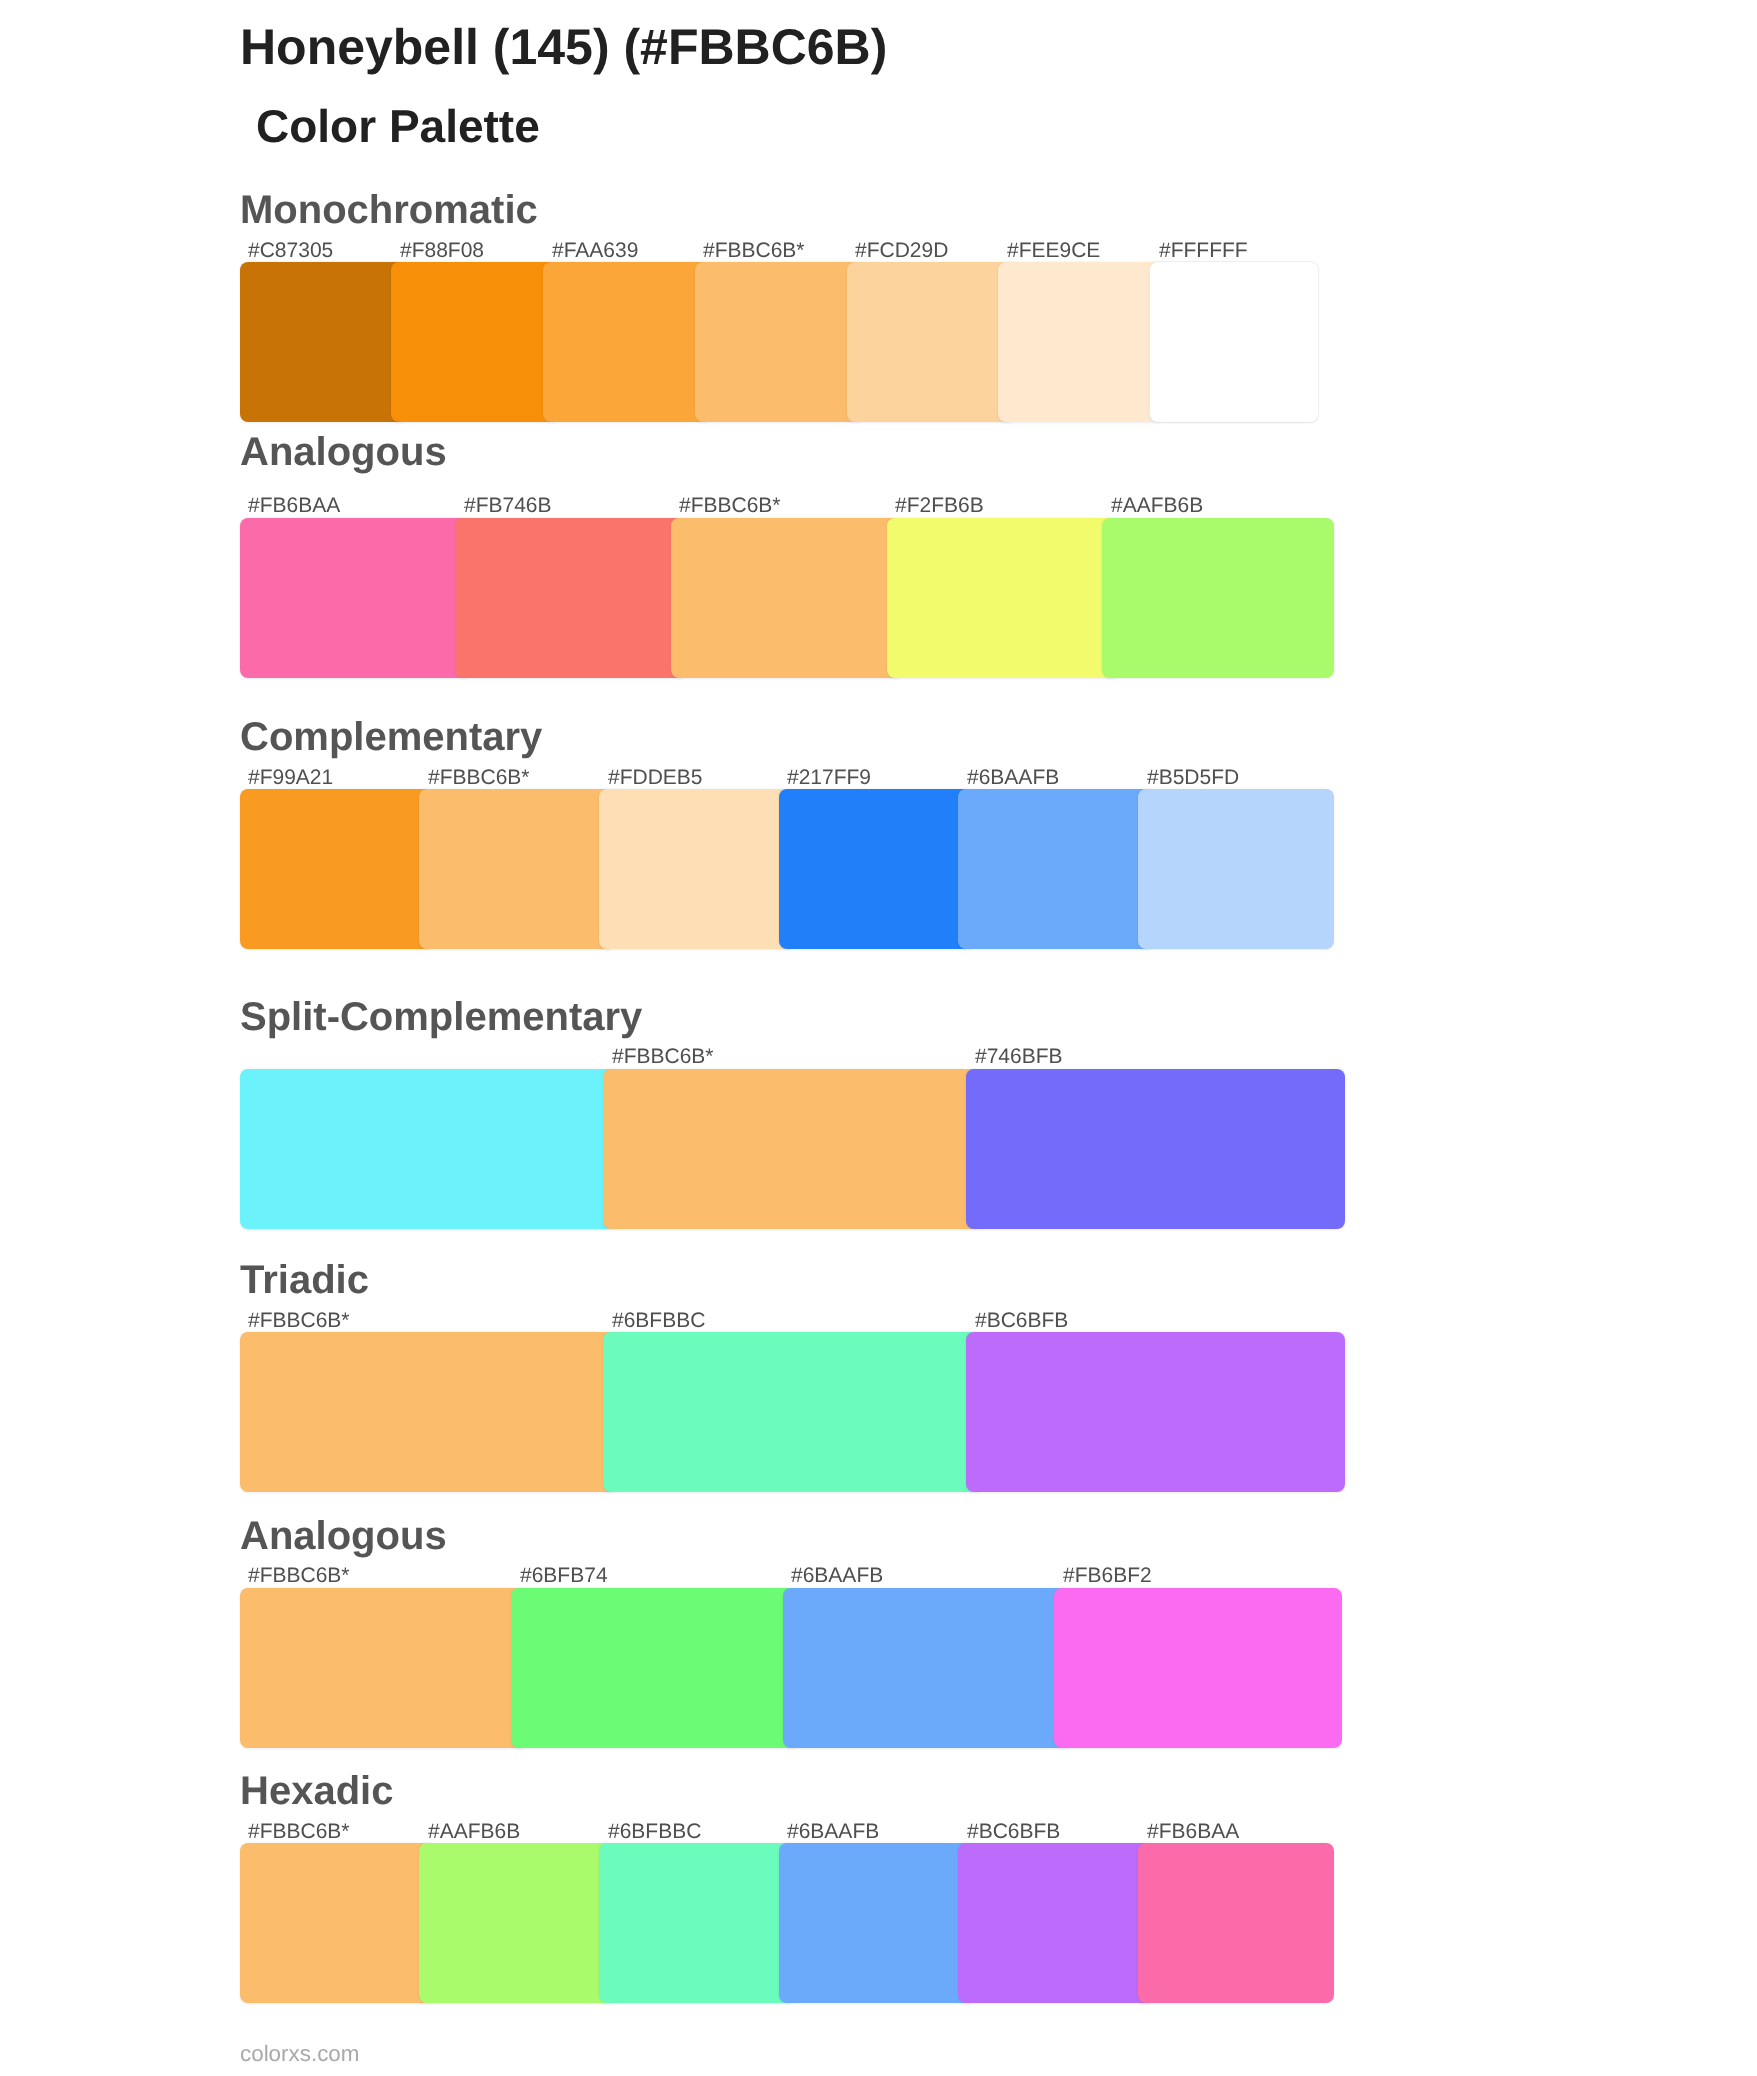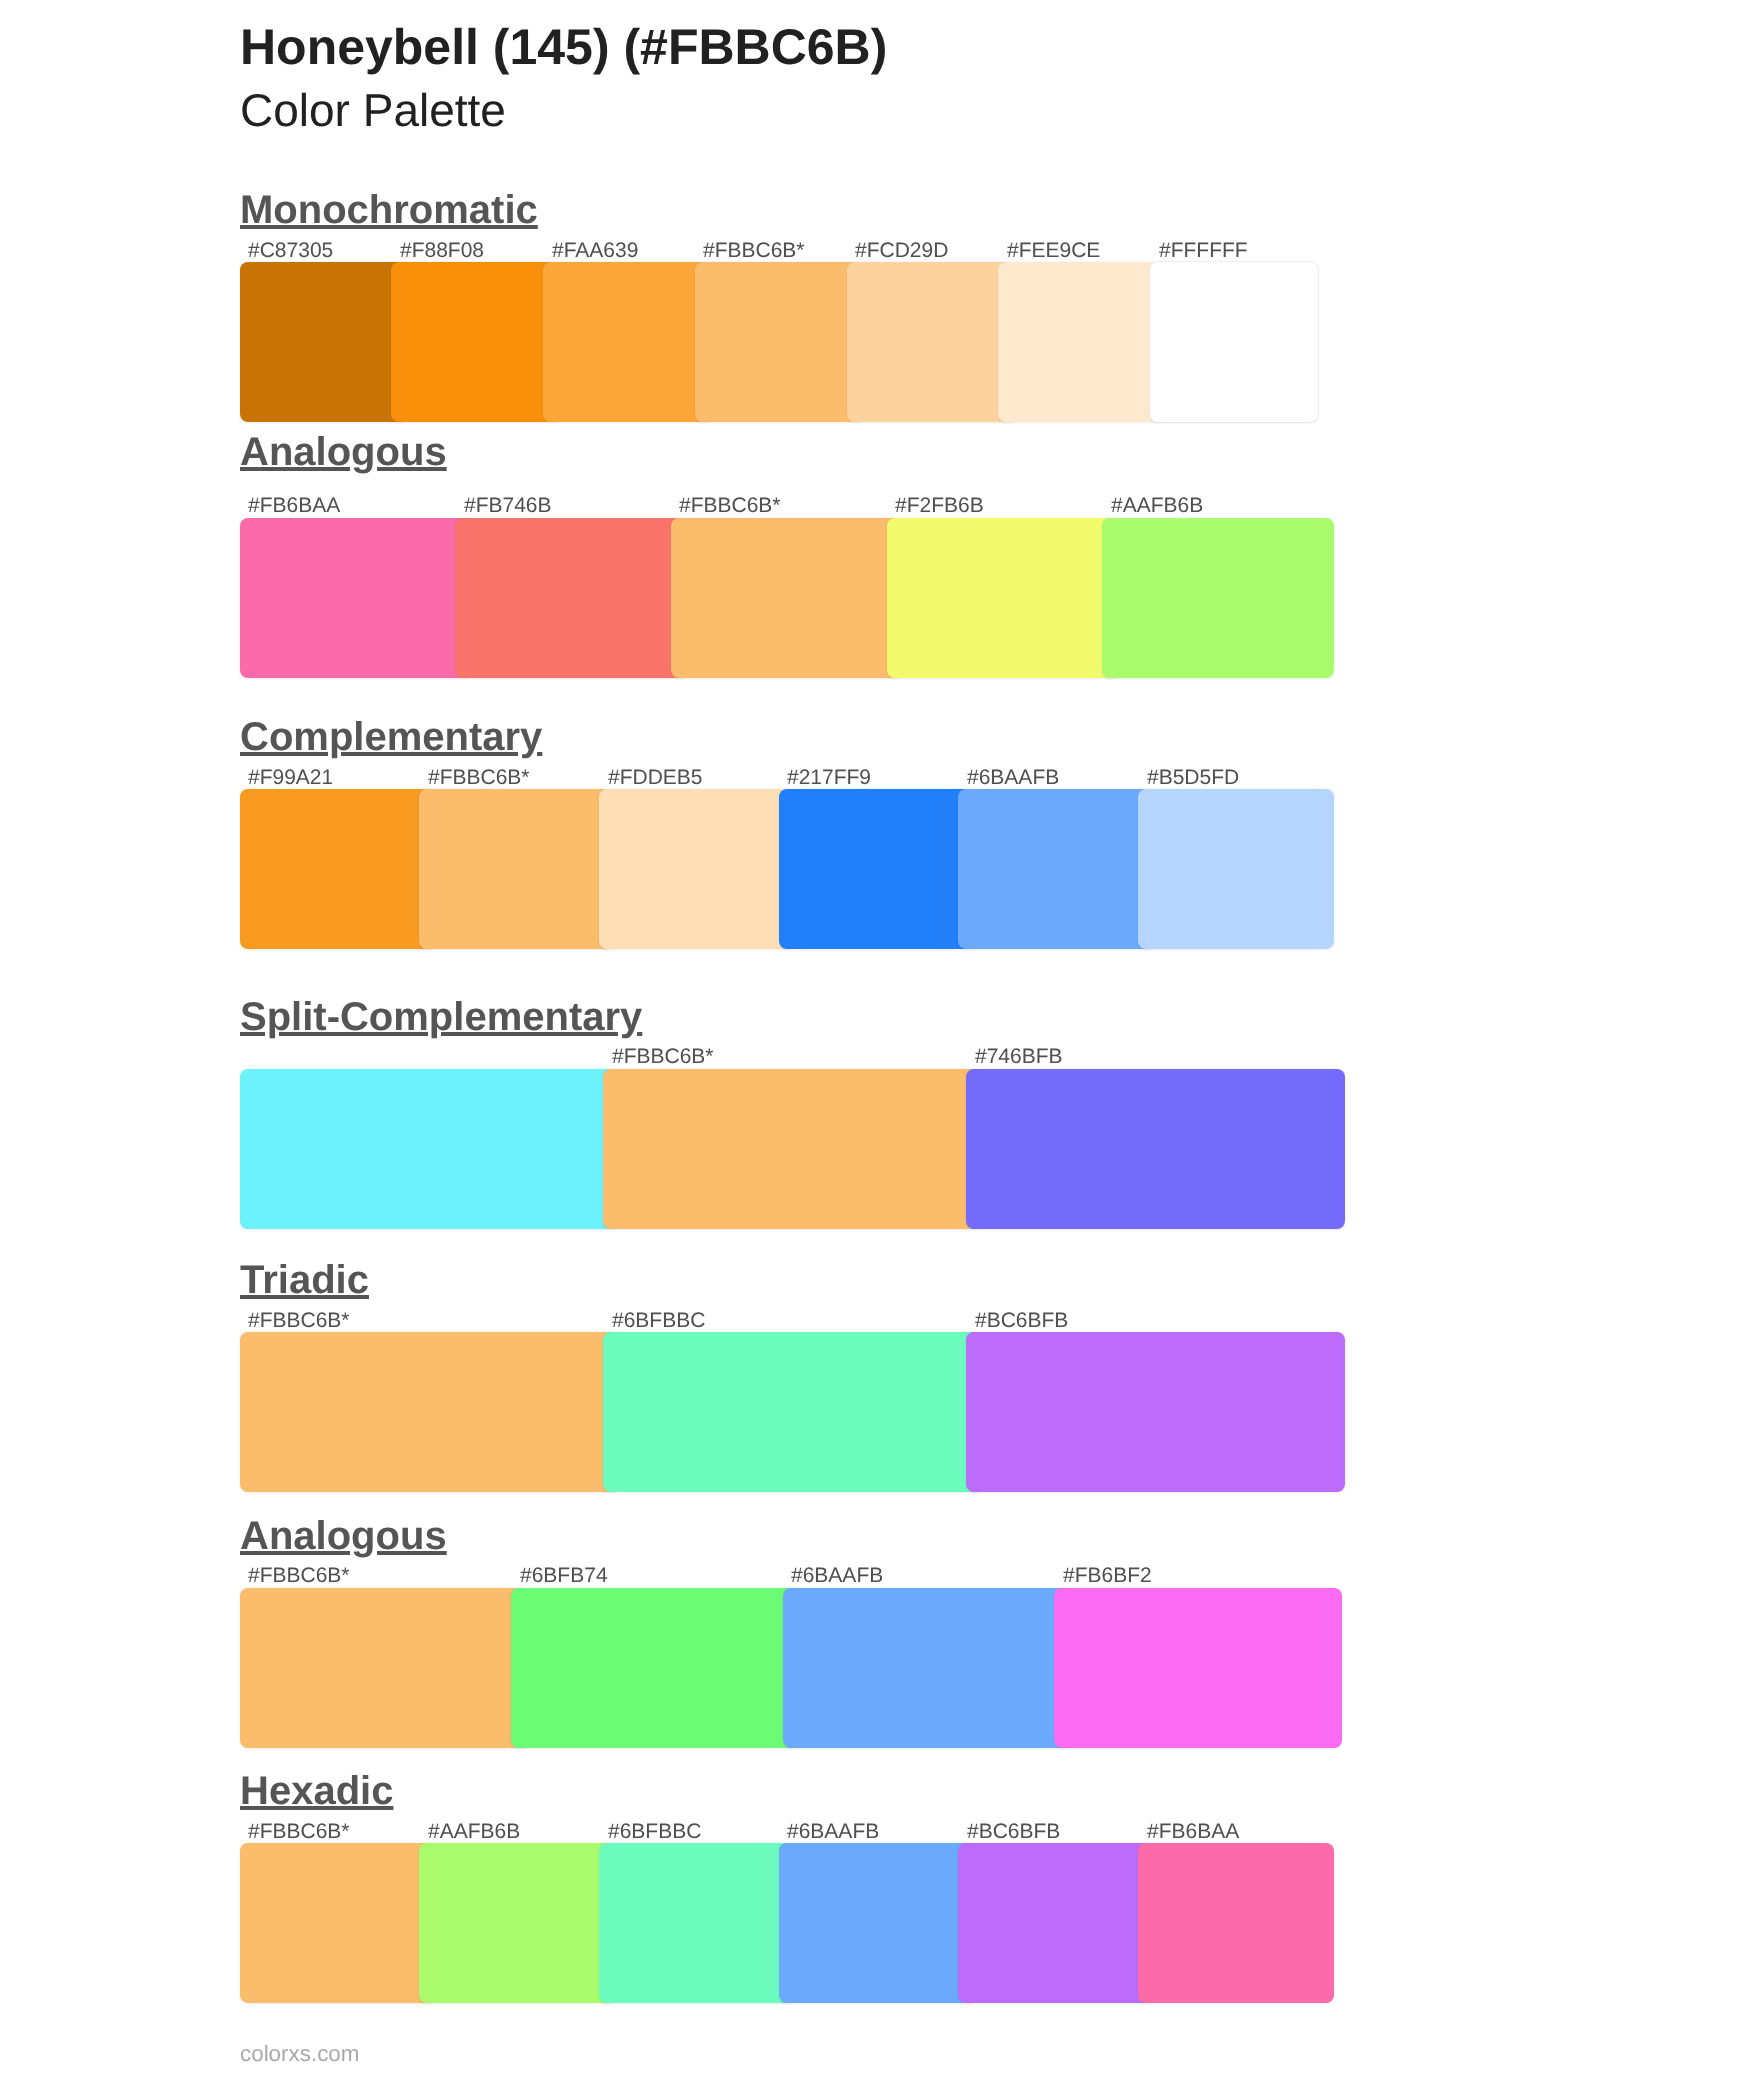--- a/index.html
+++ b/index.html
@@ -35,36 +35,35 @@
     font-size: 50px;
     line-height: 58px;
     color: #212121;
     margin: 0;
     white-space: nowrap;
   }
   .subtitle {
     position: absolute;
     left: 240px;
     top: 87px;
-    font-weight: 400;
+    font-weight: 700;
     font-size: 46px;
     line-height: 46px;
     color: #212121;
-    margin: 0;
+    margin: 16px;
     white-space: nowrap;
   }
   .section-title {
     position: absolute;
     font-weight: 700;
     font-size: 40px;
     line-height: 41px;
     color: #555555;
     margin: 0;
     white-space: nowrap;
-    text-decoration: underline;
   }
   .label {
     position: absolute;
     font-size: 21px;
     line-height: 21px;
     color: #4f4f4f;
     white-space: nowrap;
     margin-left: 7px;
   }
   .swatch {

